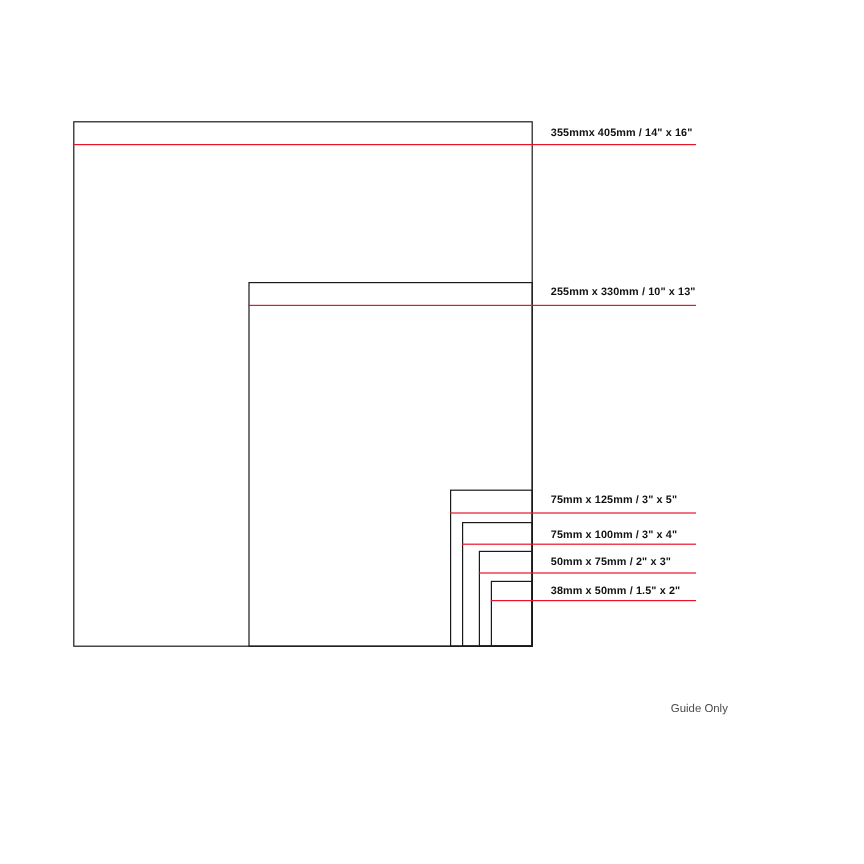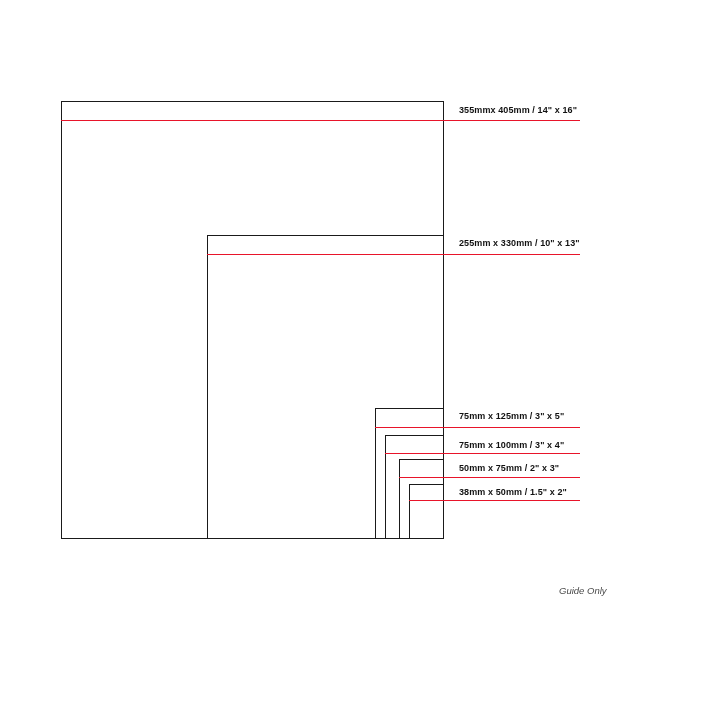--- a/index.html
+++ b/index.html
@@ -30,21 +30,20 @@
     position: absolute;
     font-size: 9px;
     font-weight: bold;
     color: #111111;
     white-space: nowrap;
     letter-spacing: 0.1px;
   }
   .guide-note {
     position: absolute;
     font-size: 9.5px;
-    font-style: italic;
     color: #4a4a4a;
     white-space: nowrap;
   }
 </style>
 </head>
 <body>
 
 <div id="stage" style="background: rgb(255, 255, 255);">
 
   <div class="size-box" style="left: 61px; top: 101px; width: 383px; height: 438px; border-color: rgb(26, 26, 26);"></div>

